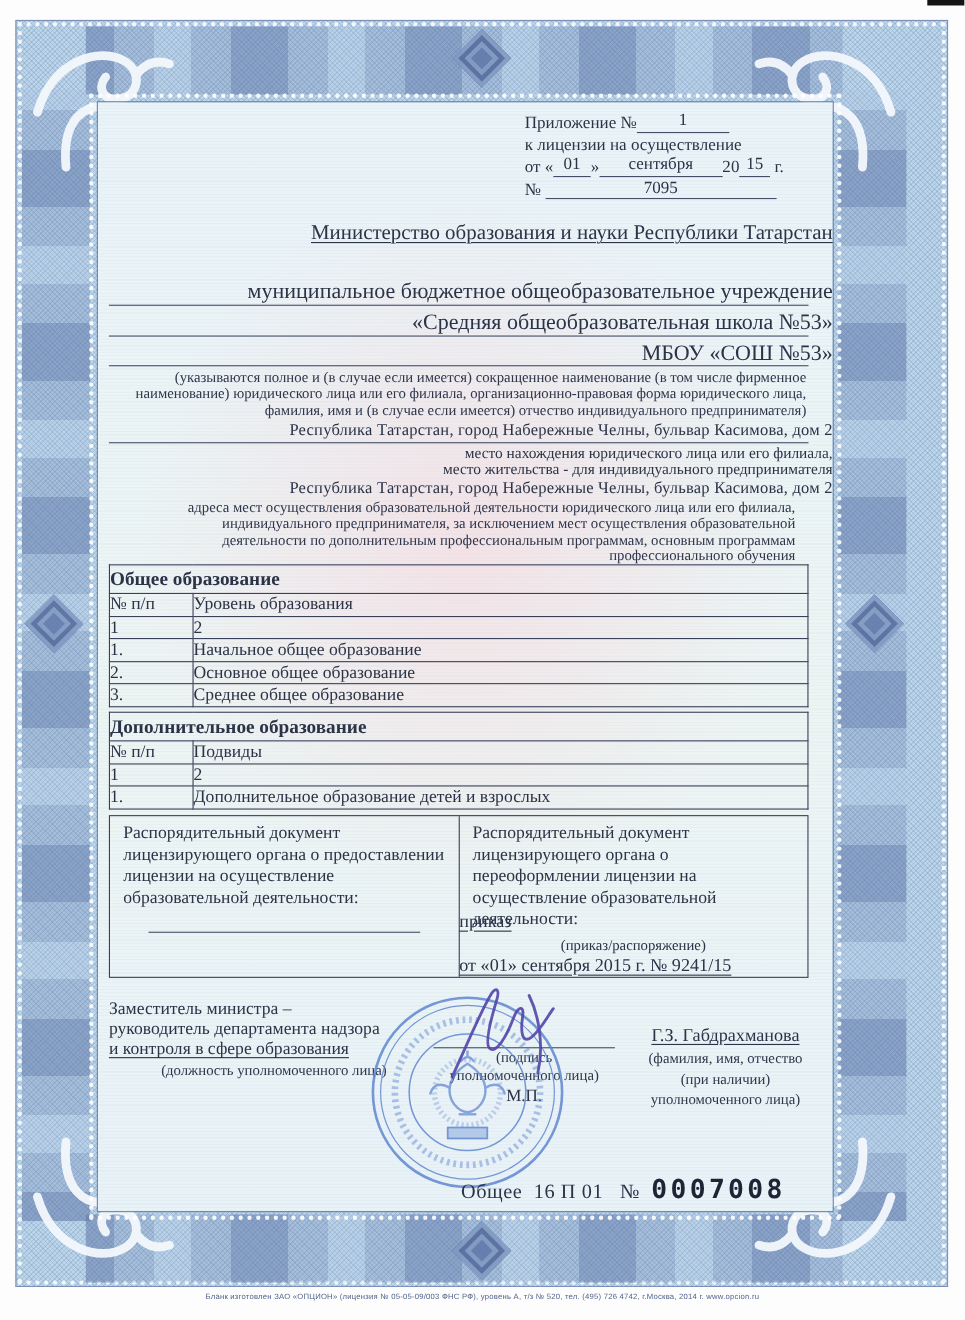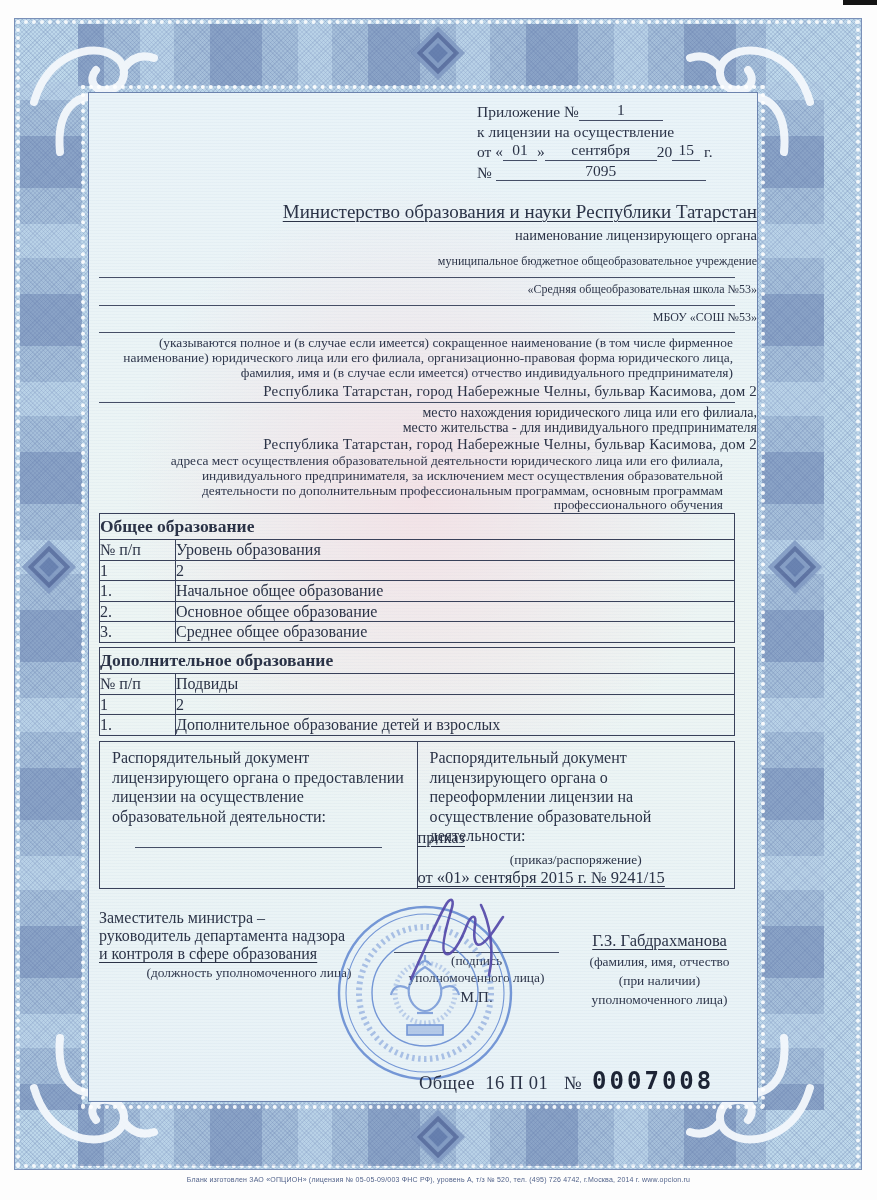--- a/index.html
+++ b/index.html
@@ -41,21 +41,21 @@
          outline:4px dotted rgba(255,255,255,.9);outline-offset:3px;
          background:
            radial-gradient(ellipse 62% 44% at 50% 40%, rgba(247,214,221,.6), rgba(247,214,221,0) 72%),
            repeating-linear-gradient(0deg, rgba(120,150,190,.05) 0 1px, transparent 1px 3px),
            linear-gradient(180deg,#e9f3f8,#edf5f3 55%,#e8f2f7);}
   .abs{position:absolute;}
   .c{text-align:right;left:0;right:0;}
   .rule{position:absolute;left:10px;right:22px;border-top:1px solid #454e66;height:0;}
   .u{text-decoration:underline;text-underline-offset:3px;text-decoration-thickness:1px;}
   .cap{font-size:13.4px;line-height:14.8px;color:#2e364b;}
-  .big{font-size:12px;} .addr{font-size:15px;letter-spacing:.2px;}
+  .big{font-size:20px;} .addr{font-size:15px;letter-spacing:.2px;}
 
   
   .annex{left:388px;top:8px;width:272px;font-size:15.5px;line-height:19.5px;}
   .blank{display:inline-block;border-bottom:1px solid #454e66;text-align:center;vertical-align:bottom;
          transform:translateY(-1px);}
 
   
   table.lic{position:absolute;left:10px;width:636px;border-collapse:collapse;font-size:16px;color:#2b3347;}
   table.lic th, table.lic td{border:1px solid #39415a;text-align:left;padding:0;line-height:19.5px;height:19.5px;font-weight:normal;}
   table.lic .ttl{font-weight:bold;font-size:17.5px;height:25px;line-height:25px;}
@@ -156,21 +156,20 @@
       <div>к лицензии на осуществление</div>
       <div>
         <span>от «</span><span class="blank" style="width:34px;">01</span><span>»</span><span class="blank" style="width:112px;">сентября</span><span>20</span><span class="blank" style="width:28px;">15</span> <span>г.</span>
       </div>
       <div>
         <span>№</span> <span class="blank" style="width:210px;">7095</span>
       </div>
     </div>
 
     <div class="abs c u" style="top:108px;font-size:19px;">Министерство образования и науки Республики Татарстан</div>
-    <div class="abs c" style="top:134px;font-size:14.5px;">наименование лицензирующего органа</div>
 
     <div class="abs c big" style="top:161px;">муниципальное бюджетное общеобразовательное учреждение</div>
     <div class="rule" style="top:184px;"></div>
     <div class="abs c big" style="top:189px;">«Средняя общеобразовательная школа №53»</div>
     <div class="rule" style="top:212px;"></div>
     <div class="abs c big" style="top:217px;">МБОУ «СОШ №53»</div>
     <div class="rule" style="top:239px;"></div>
     <div class="abs c cap" style="top:243px;left:24px;right:24px;">(указываются полное и (в случае если имеется) сокращенное наименование (в том числе фирменное наименование) юридического лица или его филиала, организационно-правовая форма юридического лица, фамилия, имя и (в случае если имеется) отчество индивидуального предпринимателя)</div>
 
     <div class="abs c addr" style="top:290px;">Республика Татарстан, город  Набережные Челны, бульвар Касимова, дом 2</div>

